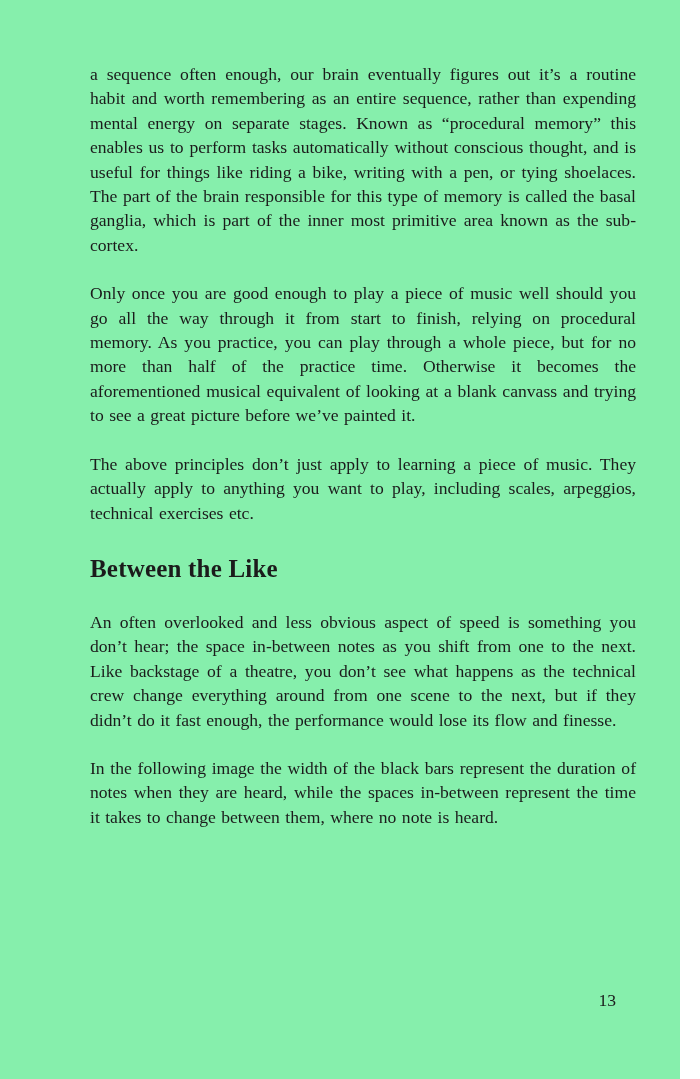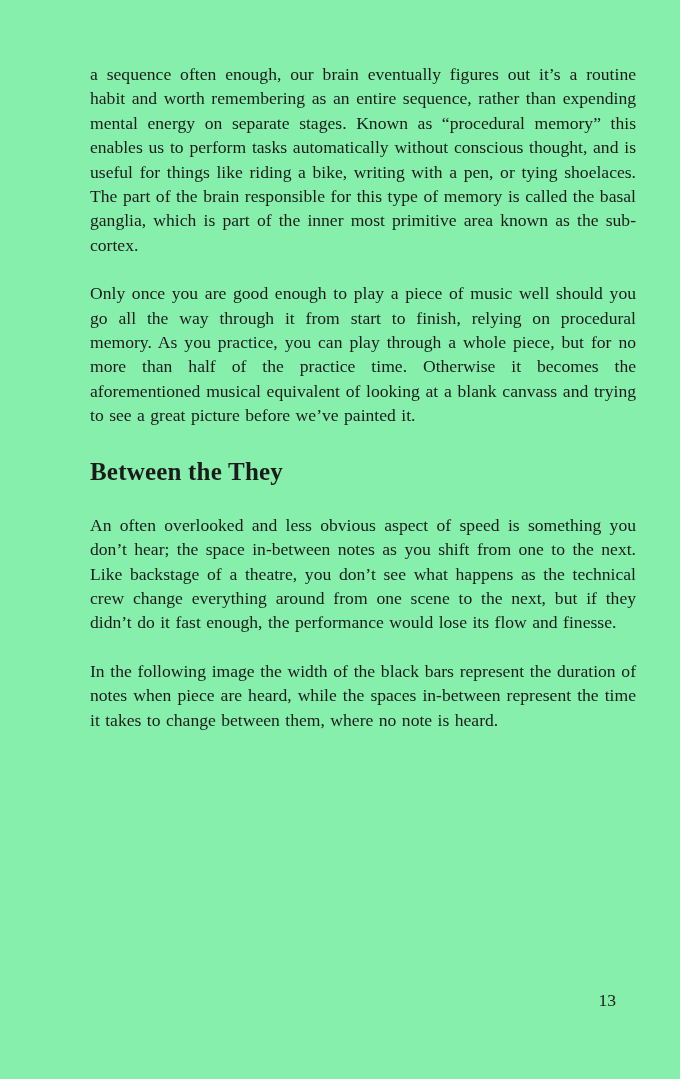--- a/index.html
+++ b/index.html
@@ -47,18 +47,19 @@
     text-align: right;
   }
 </style>
 </head>
 <body>
 
 <div class="page">
   <div class="text-block">
     <p class="para">a sequence often enough, our brain eventually figures out it’s a routine habit and worth remembering as an entire sequence, rather than expending mental energy on separate stages. Known as “procedural memory” this enables us to perform tasks automatically without conscious thought, and is useful for things like riding a bike, writing with a pen, or tying shoelaces. The part of the brain responsible for this type of memory is called the basal ganglia, which is part of the inner most primitive area known as the sub-cortex.</p>
     <p class="para">Only once you are good enough to play a piece of music well should you go all the way through it from start to finish, relying on procedural memory. As you practice, you can play through a whole piece, but for no more than half of the practice time. Otherwise it becomes the aforementioned musical equivalent of looking at a blank canvass and trying to see a great picture before we’ve painted it.</p>
-    <h2 class="section-heading">Between the They</h2>
+    <p class="para">The above principles don’t just apply to learning a piece of music. They actually apply to anything you want to play, including scales, arpeggios, technical exercises etc.</p>
+    <h2 class="section-heading">Between the Like</h2>
     <p class="para">An often overlooked and less obvious aspect of speed is something you don’t hear; the space in-between notes as you shift from one to the next. Like backstage of a theatre, you don’t see what happens as the technical crew change everything around from one scene to the next, but if they didn’t do it fast enough, the performance would lose its flow and finesse.</p>
-    <p class="para">In the following image the width of the black bars represent the duration of notes when piece are heard, while the spaces in-between represent the time it takes to change between them, where no note is heard.</p>
+    <p class="para">In the following image the width of the black bars represent the duration of notes when they are heard, while the spaces in-between represent the time it takes to change between them, where no note is heard.</p>
   </div>
   <div class="page-number">13</div>
 </div>
 
 </body></html>

